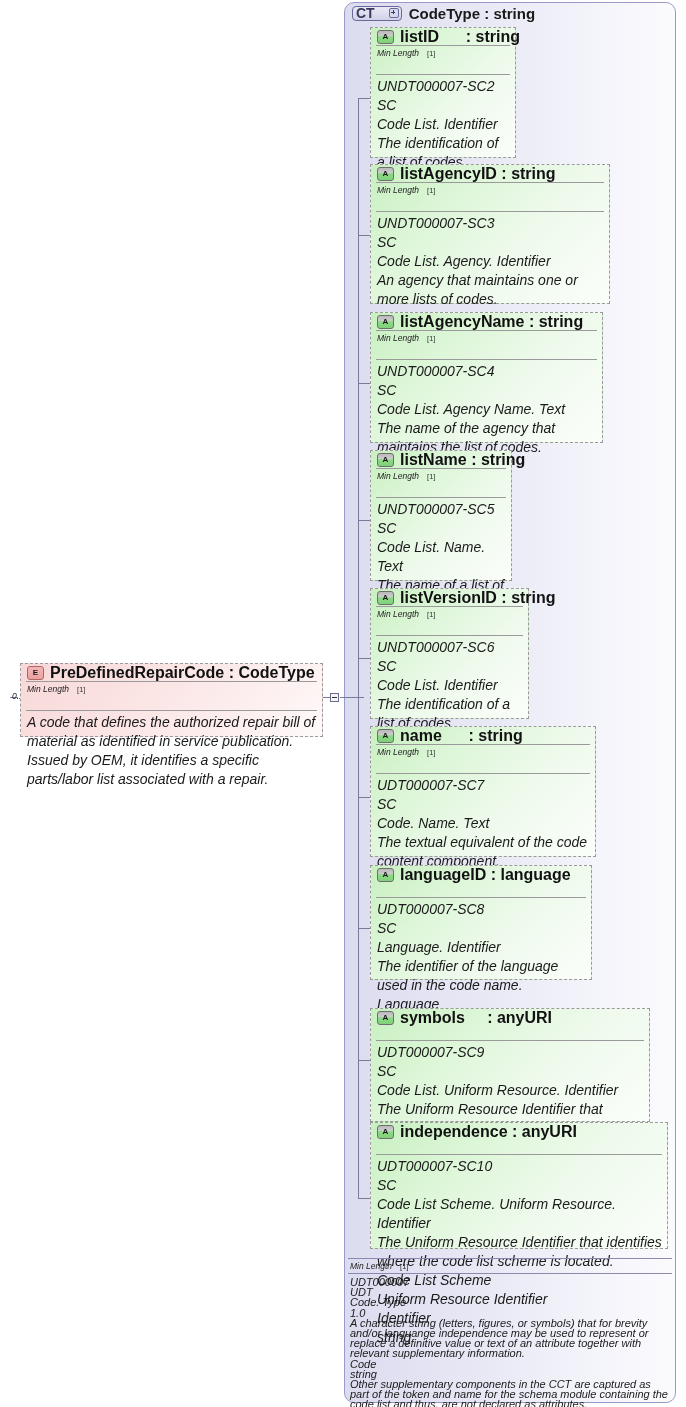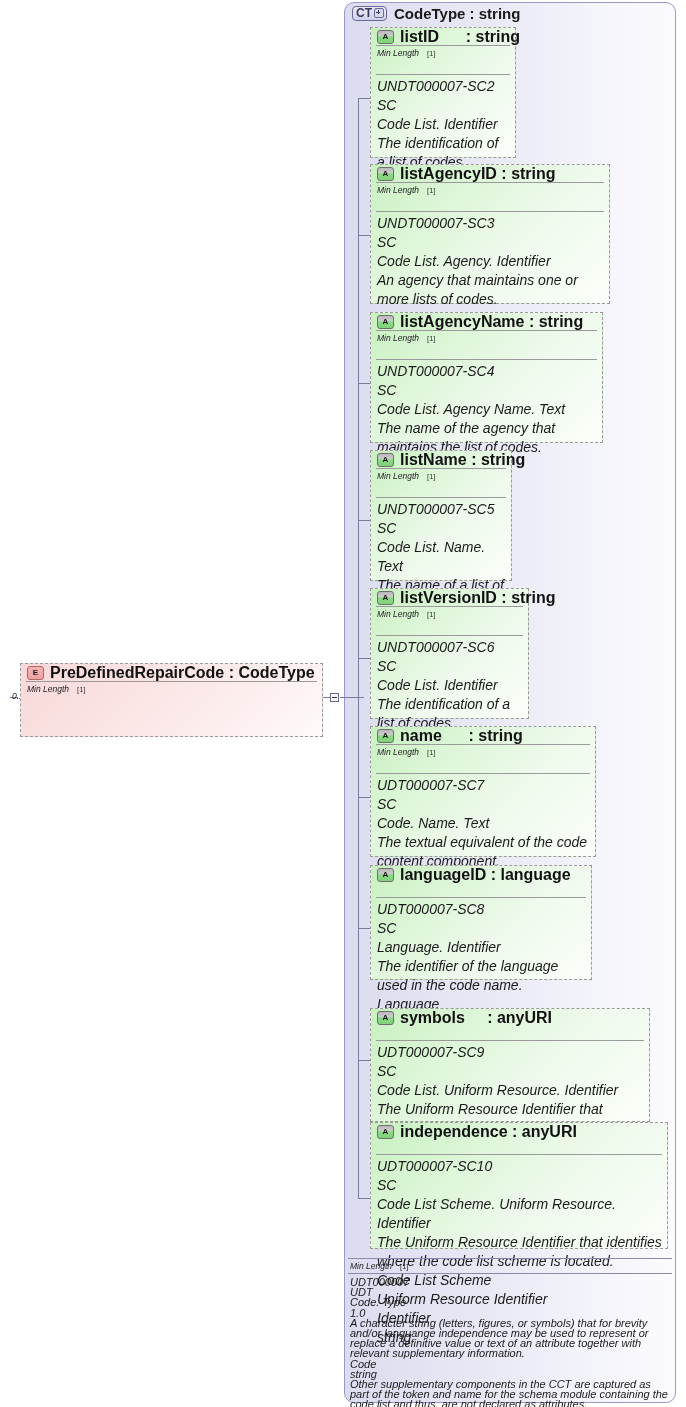--- a/index.html
+++ b/index.html
@@ -30,23 +30,24 @@
     left:352px; top:4px;
     display:flex; align-items:center; gap:7px;
     height:18px;
   }
   .ct-badge{
     display:inline-flex;align-items:center;justify-content:center;
     height:13px; padding:0 2px 0 3px;
     border:1px solid #6a6a9a;
     border-radius:4px;
     background:linear-gradient(to bottom,#e9e9f6,#d2d2e8);
-    font-size:12px; font-weight:bold; color:#3a3a60;
+    font-size:14px; font-weight:bold; color:#3a3a60;
     letter-spacing:0px; line-height:11px;
     font-family:"Liberation Sans", sans-serif;
+    gap:12px;
   }
   .ct-badge .plus{
     display:inline-block;
     width:8px;height:8px;
     margin-left:2px;
     border:1px solid #6a6a9a;
     border-radius:2px;
     background:#d8d8ec;
     position:relative;
   }
@@ -191,20 +192,23 @@
   <div class="hline" style="left:10px;top:697px;width:8px;"></div>
 
   <div class="card-left" style="left:12px;top:691px;">0..1</div>
 
   <div class="node elem" style="left:20px;top:663px;width:303px;height:74px;">
     <div class="titlerow">
       <span class="badge e">E</span>
       <span class="nodename">PreDefinedRepairCode : CodeType</span>
     </div>
     <div class="facetrow"><span>Min Length</span><span class="card">[1]</span></div>
+    <div class="doc">
+        <div>A code that defines the authorized repair bill of material as identified in service publication. Issued by OEM, it identifies a specific parts/labor list associated with a repair.</div>
+      </div>
   </div>
 
   <div class="node attr" style="left:370px;top:27px;width:146px;height:131px;">
     <div class="titlerow">
       <span class="badge a">A</span>
       <span class="nodename">listID      : string</span>
     </div>
     <div class="facetrow"><span>Min Length</span><span class="card">[1]</span></div>
     <div class="doc">
         <div>UNDT000007-SC2

